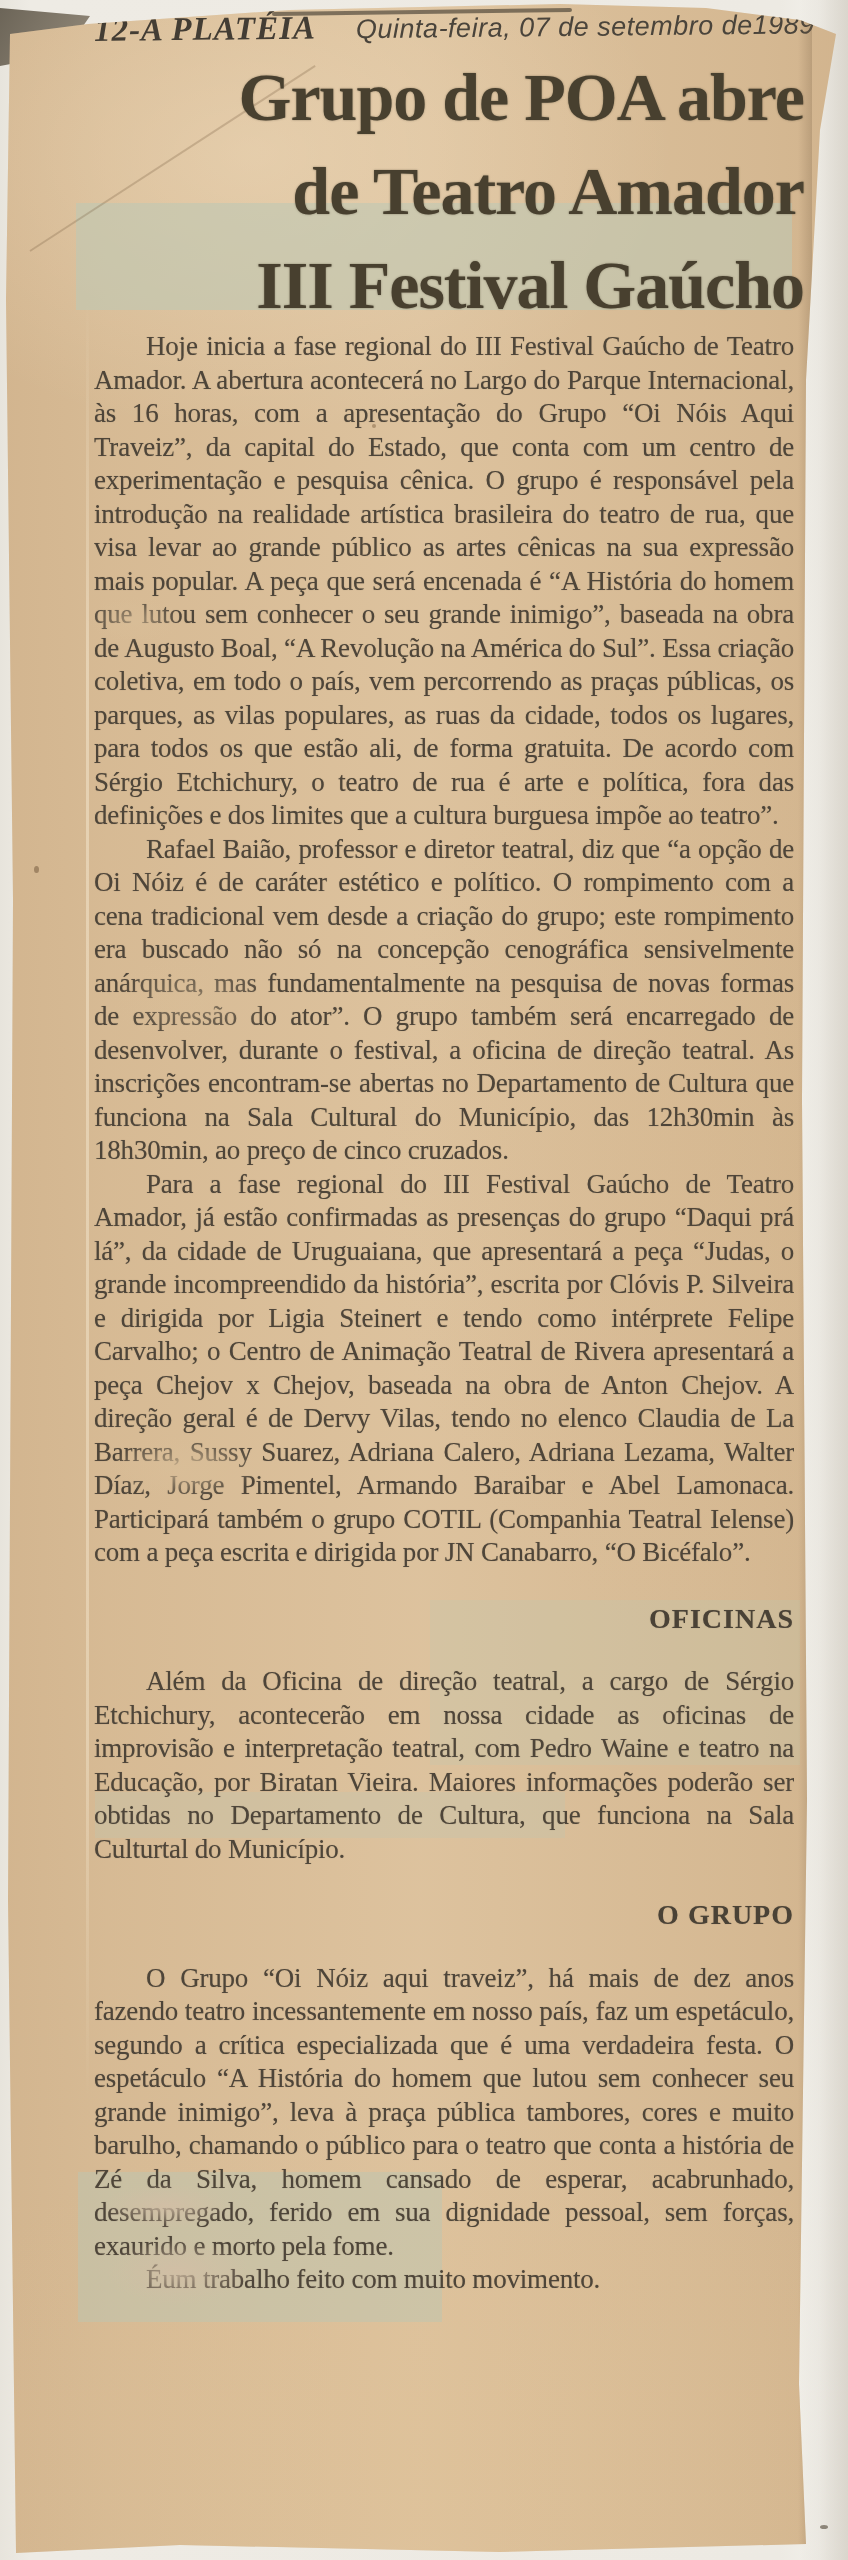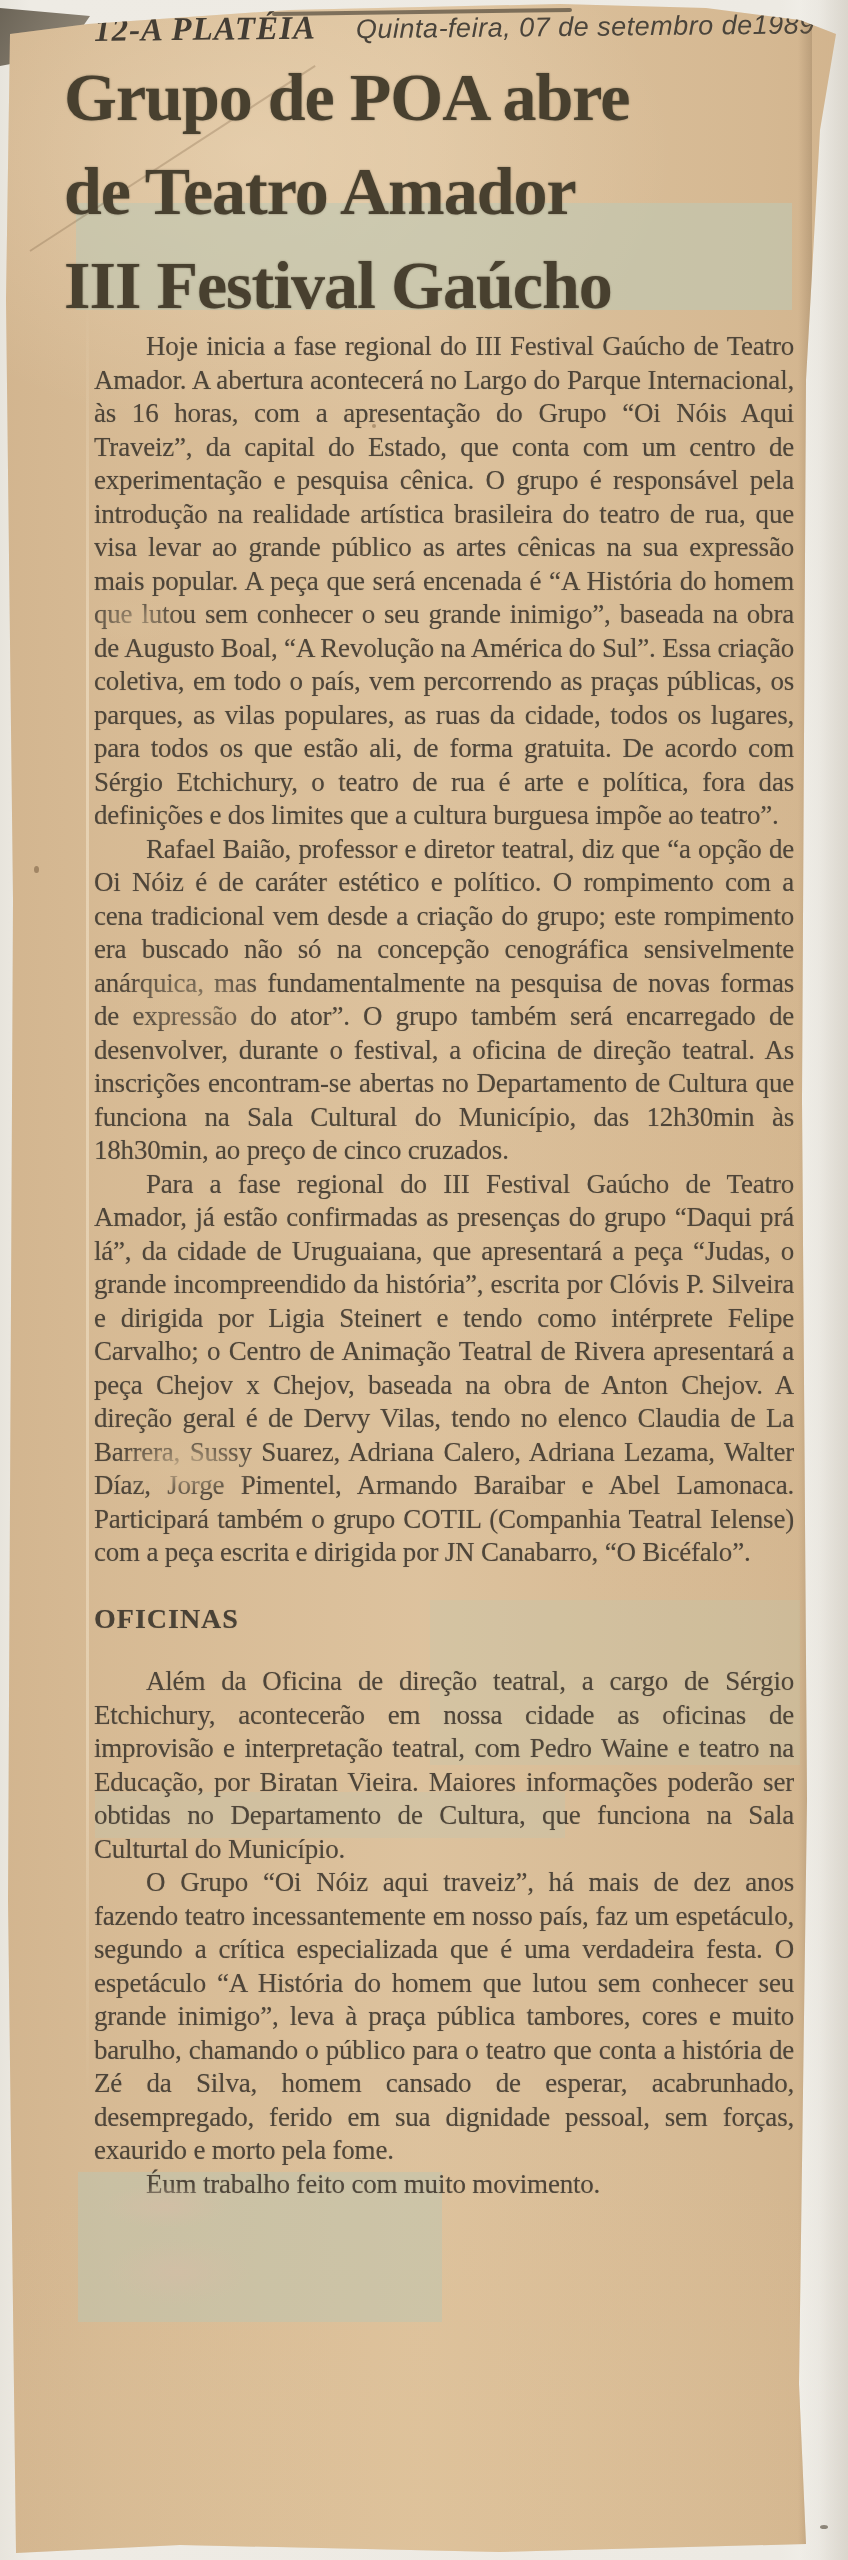--- a/index.html
+++ b/index.html
@@ -78,32 +78,32 @@
   }
   .plabel{
     font-family:"Liberation Serif", serif;font-style:italic;font-weight:bold;
     font-size:33px;letter-spacing:1px;color:#433d34;
   }
   .pdate{
     font-family:"Liberation Sans", sans-serif;font-style:italic;
     font-size:27px;color:#4a443b;letter-spacing:0.5px;
   }
   .headline{
-    position:absolute;left:64px;top:50px;width:740px;text-align:left;
+    position:absolute;left:64px;top:50px;width:740px;text-align:right;
     font-weight:bold;font-size:68px;line-height:94px;color:#48402f;
     letter-spacing:-1px;text-shadow:0 0 2px rgba(72,64,47,0.55);
   }
   .article{
     position:absolute;left:94px;top:330px;width:700px;height:2212px;overflow:hidden;
     font-size:27px;line-height:33.5px;text-align:justify;color:#4e4539;
     letter-spacing:-0.2px;text-shadow:0 0 1px rgba(78,69,57,0.40);
   }
   .article p{margin:0;text-indent:52px;}
   .article h3{
-    margin:32px 0 30px 0;text-align:left;font-size:28px;letter-spacing:1px;
+    margin:32px 0 30px 0;text-align:right;font-size:28px;letter-spacing:1px;
     font-weight:bold;color:#4a4236;
   }
   .speck{position:absolute;border-radius:50%;background:rgba(110,84,55,0.5);}
   .sp1{left:34px;top:866px;width:5px;height:7px;}
   .sp2{left:820px;top:2525px;width:8px;height:4px;background:rgba(80,70,55,0.6);}
   .sp3{left:372px;top:424px;width:4px;height:4px;background:rgba(120,90,60,0.45);}
 </style>
 </head>
 <body>
 
@@ -129,20 +129,21 @@
       <div>de Teatro Amador</div>
       <div>III Festival Gaúcho</div>
     </div>
 
     <div class="article">
       <p>Hoje inicia a fase regional do III Festival Gaúcho de Teatro Amador. A abertura acontecerá no Largo do Parque Internacional, às 16 horas, com a apresentação do Grupo “Oi Nóis Aqui Traveiz”, da capital do Estado, que conta com um centro de experimentação e pesquisa cênica. O grupo é responsável pela introdução na realidade artística brasileira do teatro de rua, que visa levar ao grande público as artes cênicas na sua expressão mais popular. A peça que será encenada é “A História do homem que lutou sem conhecer o seu grande inimigo”, baseada na obra de Augusto Boal, “A Revolução na América do Sul”. Essa criação coletiva, em todo o país, vem percorrendo as praças públicas, os parques, as vilas populares, as ruas da cidade, todos os lugares, para todos os que estão ali, de forma gratuita. De acordo com Sérgio Etchichury, o teatro de rua é arte e política, fora das definições e dos limites que a cultura burguesa impõe ao teatro”.</p>
       <p>Rafael Baião, professor e diretor teatral, diz que “a opção de Oi Nóiz é de caráter estético e político. O rompimento com a cena tradicional vem desde a criação do grupo; este rompimento era buscado não só na concepção cenográfica sensivelmente anárquica, mas fundamentalmente na pesquisa de novas formas de expressão do ator”. O grupo também será encarregado de desenvolver, durante o festival, a oficina de direção teatral. As inscrições encontram-se abertas no Departamento de Cultura que funciona na Sala Cultural do Município, das 12h30min às 18h30min, ao preço de cinco cruzados.</p>
       <p>Para a fase regional do III Festival Gaúcho de Teatro Amador, já estão confirmadas as presenças do grupo “Daqui prá lá”, da cidade de Uruguaiana, que apresentará a peça “Judas, o grande incompreendido da história”, escrita por Clóvis P. Silveira e dirigida por Ligia Steinert e tendo como intérprete Felipe Carvalho; o Centro de Animação Teatral de Rivera apresentará a peça Chejov x Chejov, baseada na obra de Anton Chejov. A direção geral é de Dervy Vilas, tendo no elenco Claudia de La Barrera, Sussy Suarez, Adriana Calero, Adriana Lezama, Walter Díaz, Jorge Pimentel, Armando Baraibar e Abel Lamonaca. Participará também o grupo COTIL (Companhia Teatral Ielense) com a peça escrita e dirigida por JN Canabarro, “O Bicéfalo”.</p>
       <h3>OFICINAS</h3>
       <p>Além da Oficina de direção teatral, a cargo de Sérgio Etchichury, acontecerão em nossa cidade as oficinas de improvisão e interpretação teatral, com Pedro Waine e teatro na Educação, por Biratan Vieira. Maiores informações poderão ser obtidas no Departamento de Cultura, que funciona na Sala Culturtal do Município.</p>
+      <h3>O GRUPO</h3>
       <p>O Grupo “Oi Nóiz aqui traveiz”, há mais de dez anos fazendo teatro incessantemente em nosso país, faz um espetáculo, segundo a crítica especializada que é uma verdadeira festa. O espetáculo “A História do homem que lutou sem conhecer seu grande inimigo”, leva à praça pública tambores, cores e muito barulho, chamando o público para o teatro que conta a história de Zé da Silva, homem cansado de esperar, acabrunhado, desempregado, ferido em sua dignidade pessoal, sem forças, exaurido e morto pela fome.</p>
       <p>Éum trabalho feito com muito movimento.</p>
     </div>
 
     <div class="fade fade1"></div>
     <div class="fade fade2"></div>
     <div class="fade fade3"></div>
     <div class="fade fade4"></div>
     <div class="fade fade5"></div>
     <div class="right-edge-shade"></div>

